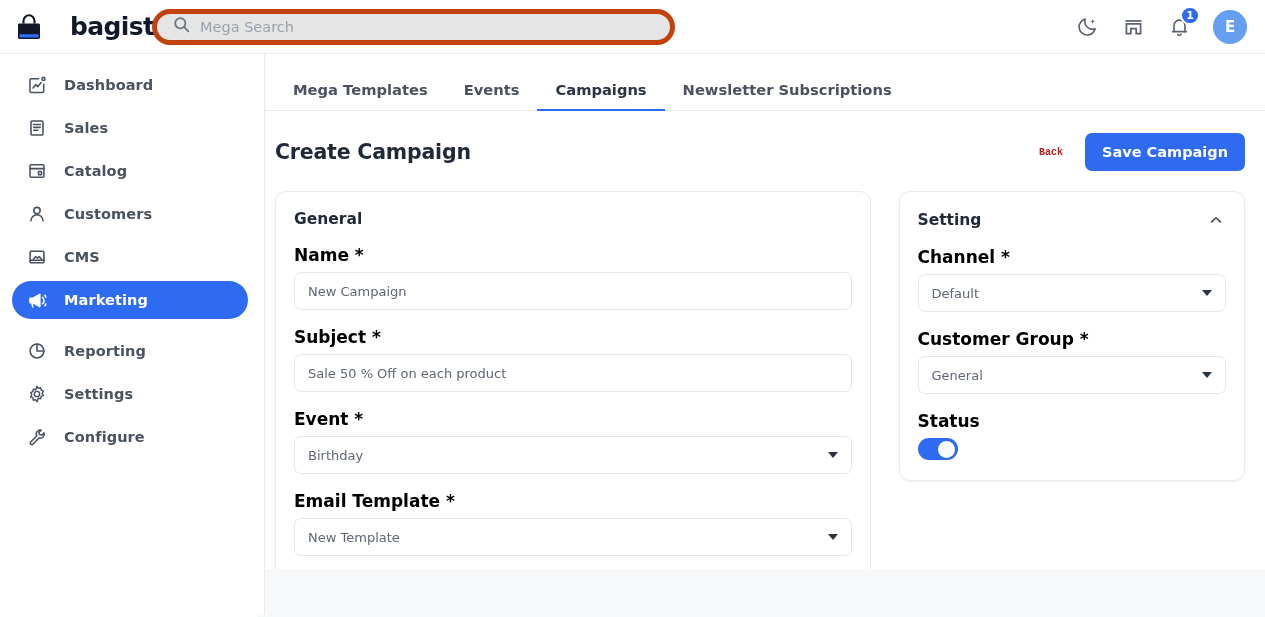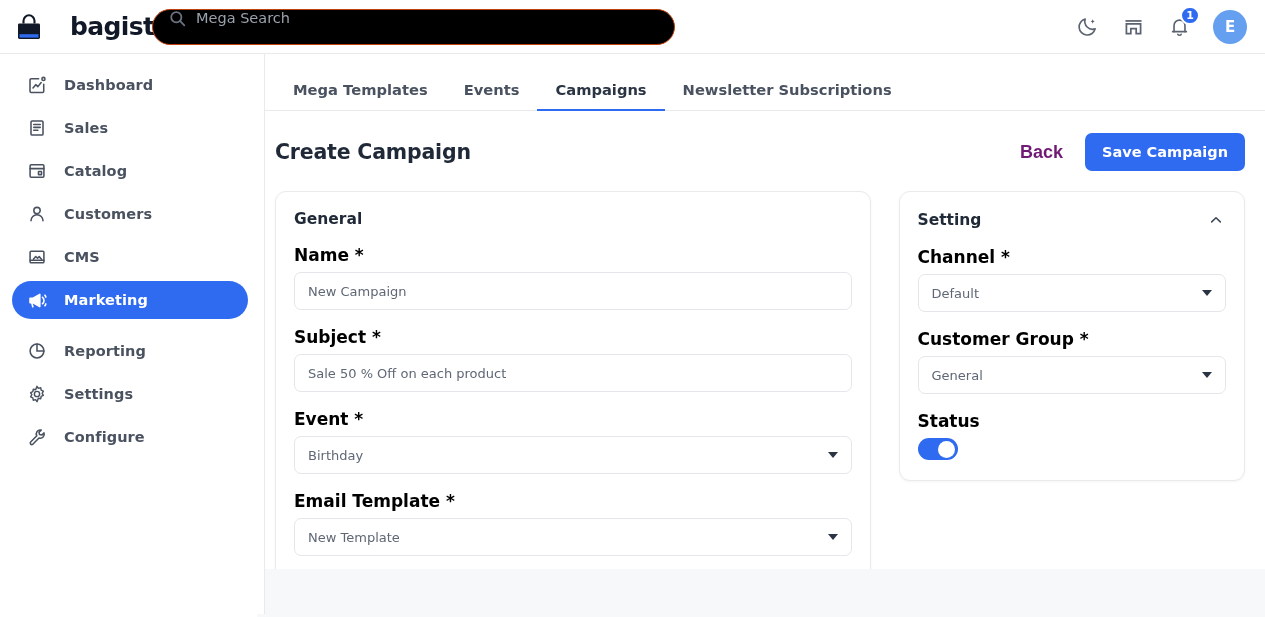--- a/index.html
+++ b/index.html
@@ -20,23 +20,23 @@
     z-index: 30;
   }
   .brand { display: flex; align-items: center; gap: 26px; padding-left: 14px; width: 130px; }
   .brand-logo { width: 30px; height: 30px; position: relative; }
   .brand-name {
     font-size: 25px; font-weight: 700; letter-spacing: -0.6px;
     color: #111827; font-family: "DejaVu Sans", sans-serif;
   }
   .search-wrap {
     margin-left: 22px; width: 523px; height: 36px;
-    border: 1px solid #c2410c; border-radius: 18px;
-    display: flex; align-items: flex-start; gap: 10px; padding: 0 16px;
-    background: #000000;
+    border: 5px solid #c2410c; border-radius: 18px;
+    display: flex; align-items: center; gap: 10px; padding: 0 16px;
+    background: #e5e5e5;
   }
   .search-input {
     border: none; outline: none; flex: 1; font-size: 14.5px;
     color: #6b7280; background: transparent;
     font-family: "DejaVu Sans", "Liberation Sans", sans-serif;
   }
   .search-input::placeholder { color: #9aa2ad; }
   .header-right {
     margin-left: auto; display: flex; align-items: center; gap: 22px;
     padding-right: 18px;
@@ -112,22 +112,22 @@
   .page-head {
     display: flex; align-items: center;
     padding: 22px 20px 0 18px;
     justify-content: flex-end;
   }
   .page-title {
     font-size: 20.5px; font-weight: 700; color: #1f2937; letter-spacing: -0.2px;
   }
   .page-actions { margin-left: auto; display: flex; align-items: center; gap: 22px; }
   .btn-text {
-    font-size: 18px; font-weight: 700; color: #701a75; cursor: pointer;
-    background: none; border: none; font-family: Liberation Sans, sans-serif;
+    font-size: 10px; font-weight: 700; color: #b91c1c; cursor: pointer;
+    background: none; border: none; font-family: Liberation Mono, monospace;
   }
   .btn-primary {
     background: #2f6bf0; color: #fff; border: none; border-radius: 7px;
     height: 38px; padding: 0 17px; font-size: 14.5px; font-weight: 700;
     cursor: pointer; font-family: inherit;
   }
 
   .content-row {
     display: flex; gap: 28px; padding: 20px 20px 0 18px; align-items: flex-start;
   }

